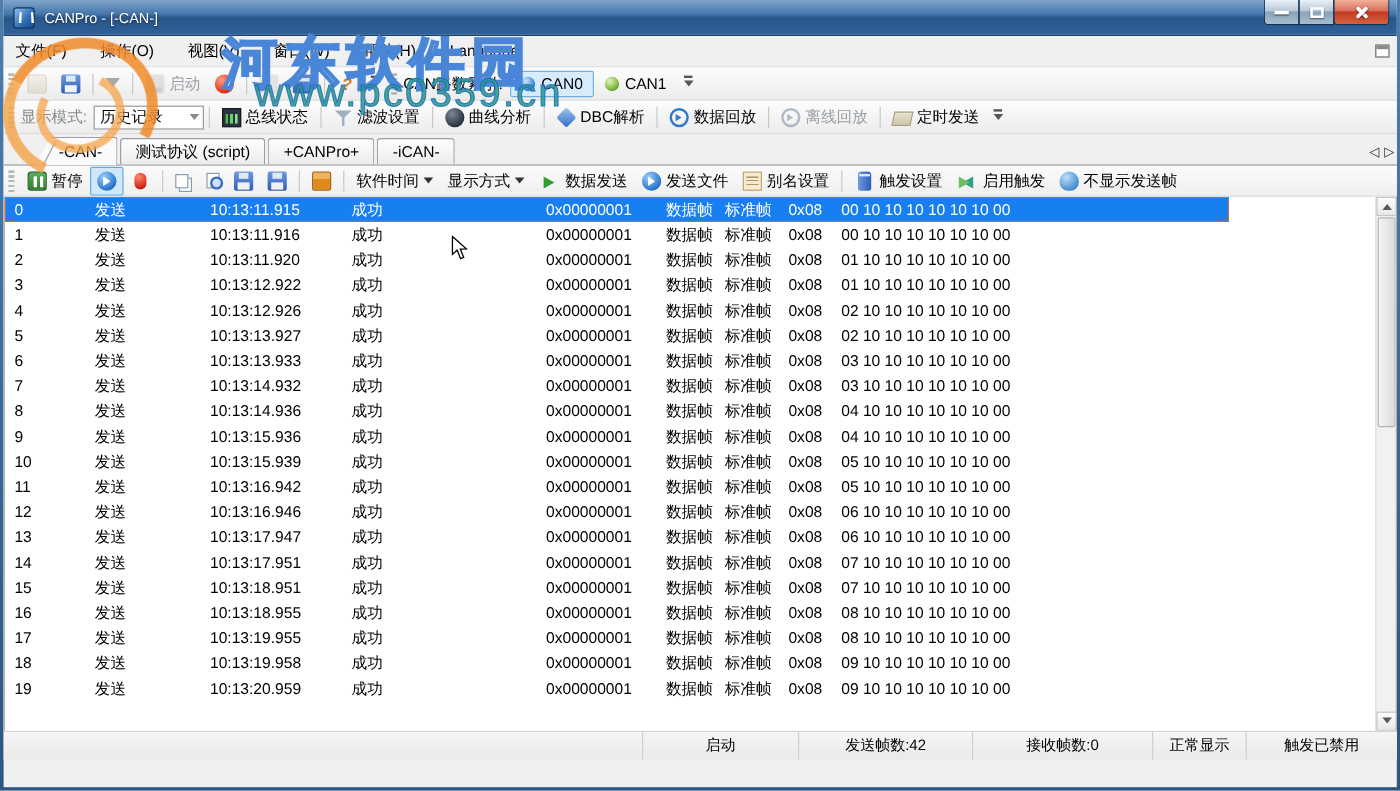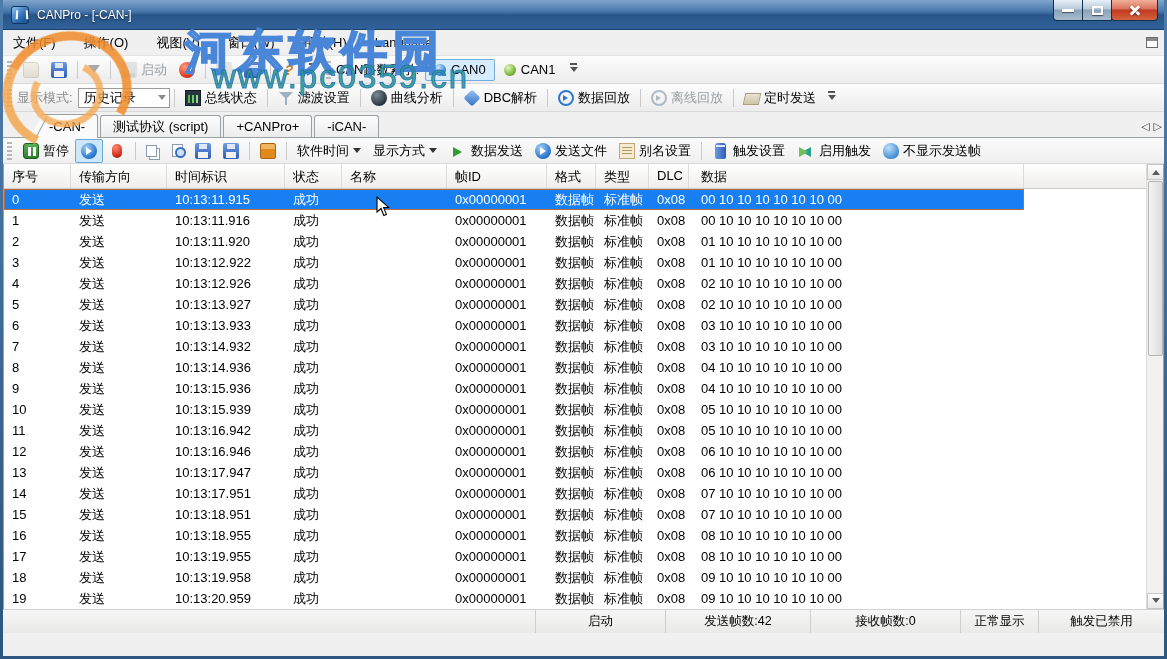--- a/index.html
+++ b/index.html
@@ -399,33 +399,20 @@
           <i class="ic ic-trig"></i>
           <span>启用触发</span>
         </span>
       <span class="tbtn">
           <i class="ic ic-cloud"></i>
           <span>不显示发送帧</span>
         </span>
     </div>
 
     <div class="tablewrap">
-      <div class="thead">
-        <span class="hcell c0">序号</span>
-        <span class="hcell c1">传输方向</span>
-        <span class="hcell c2">时间标识</span>
-        <span class="hcell c3">状态</span>
-        <span class="hcell c4">名称</span>
-        <span class="hcell c5">帧ID</span>
-        <span class="hcell c6">格式</span>
-        <span class="hcell c7">类型</span>
-        <span class="hcell c8">DLC</span>
-        <span class="hcell c9">数据</span>
-        <span class="hcell hfill"></span>
-      </div>
       <div class="tbody">
           <div class="trow selected">
     <span class="cell c0">0</span>
     <span class="cell c1">发送</span>
     <span class="cell c2">10:13:11.915</span>
     <span class="cell c3">成功</span>
     <span class="cell c4"></span>
     <span class="cell c5">0x00000001</span>
     <span class="cell c6">数据帧</span>
     <span class="cell c7">标准帧</span>

